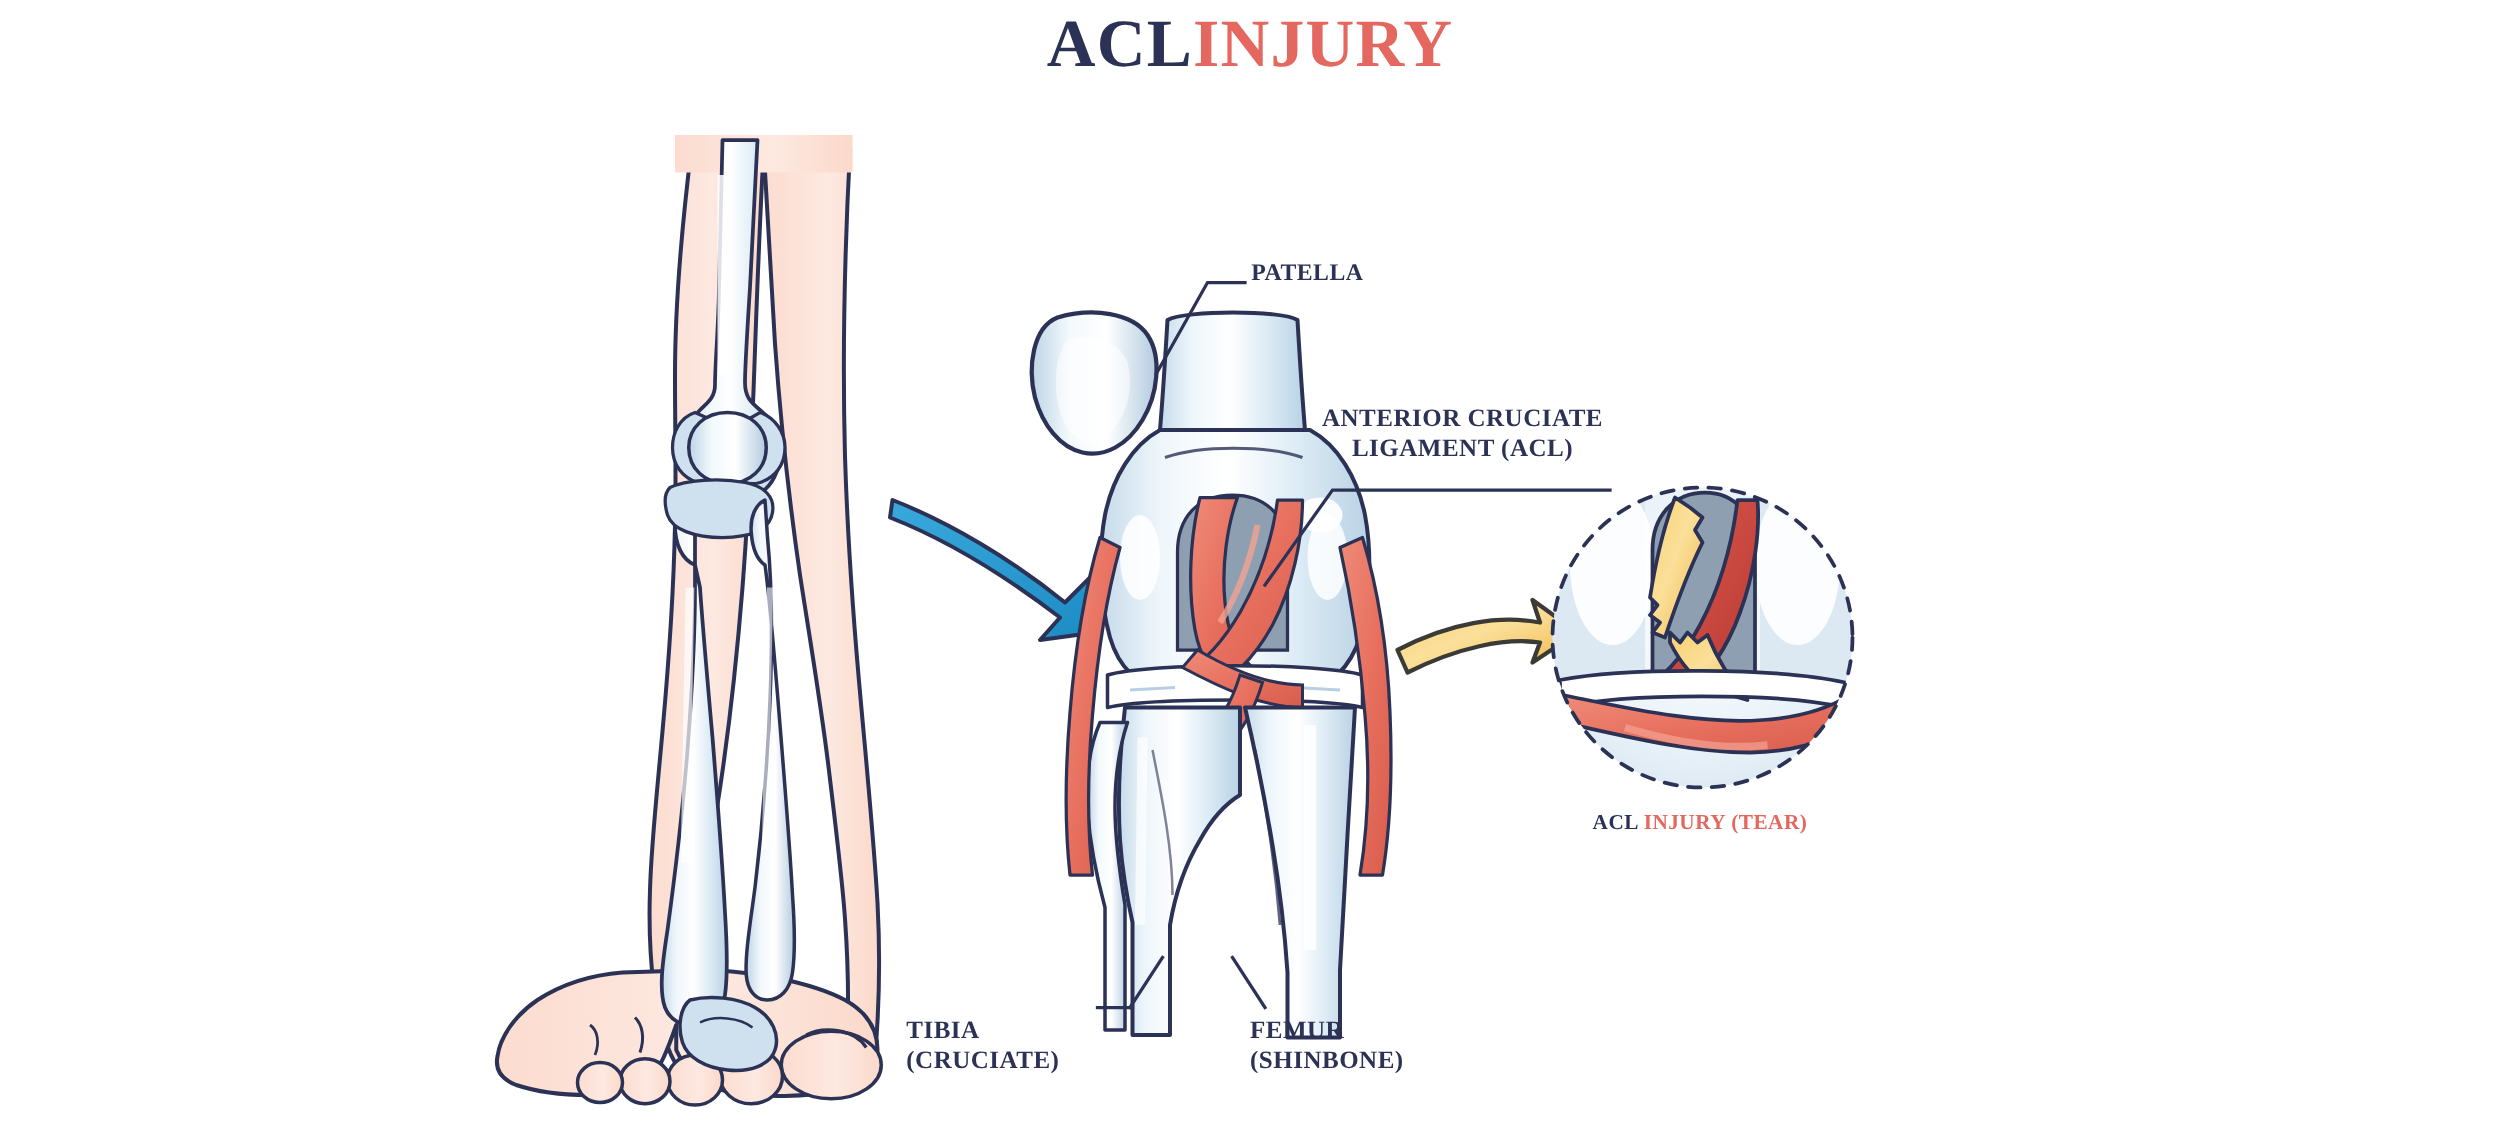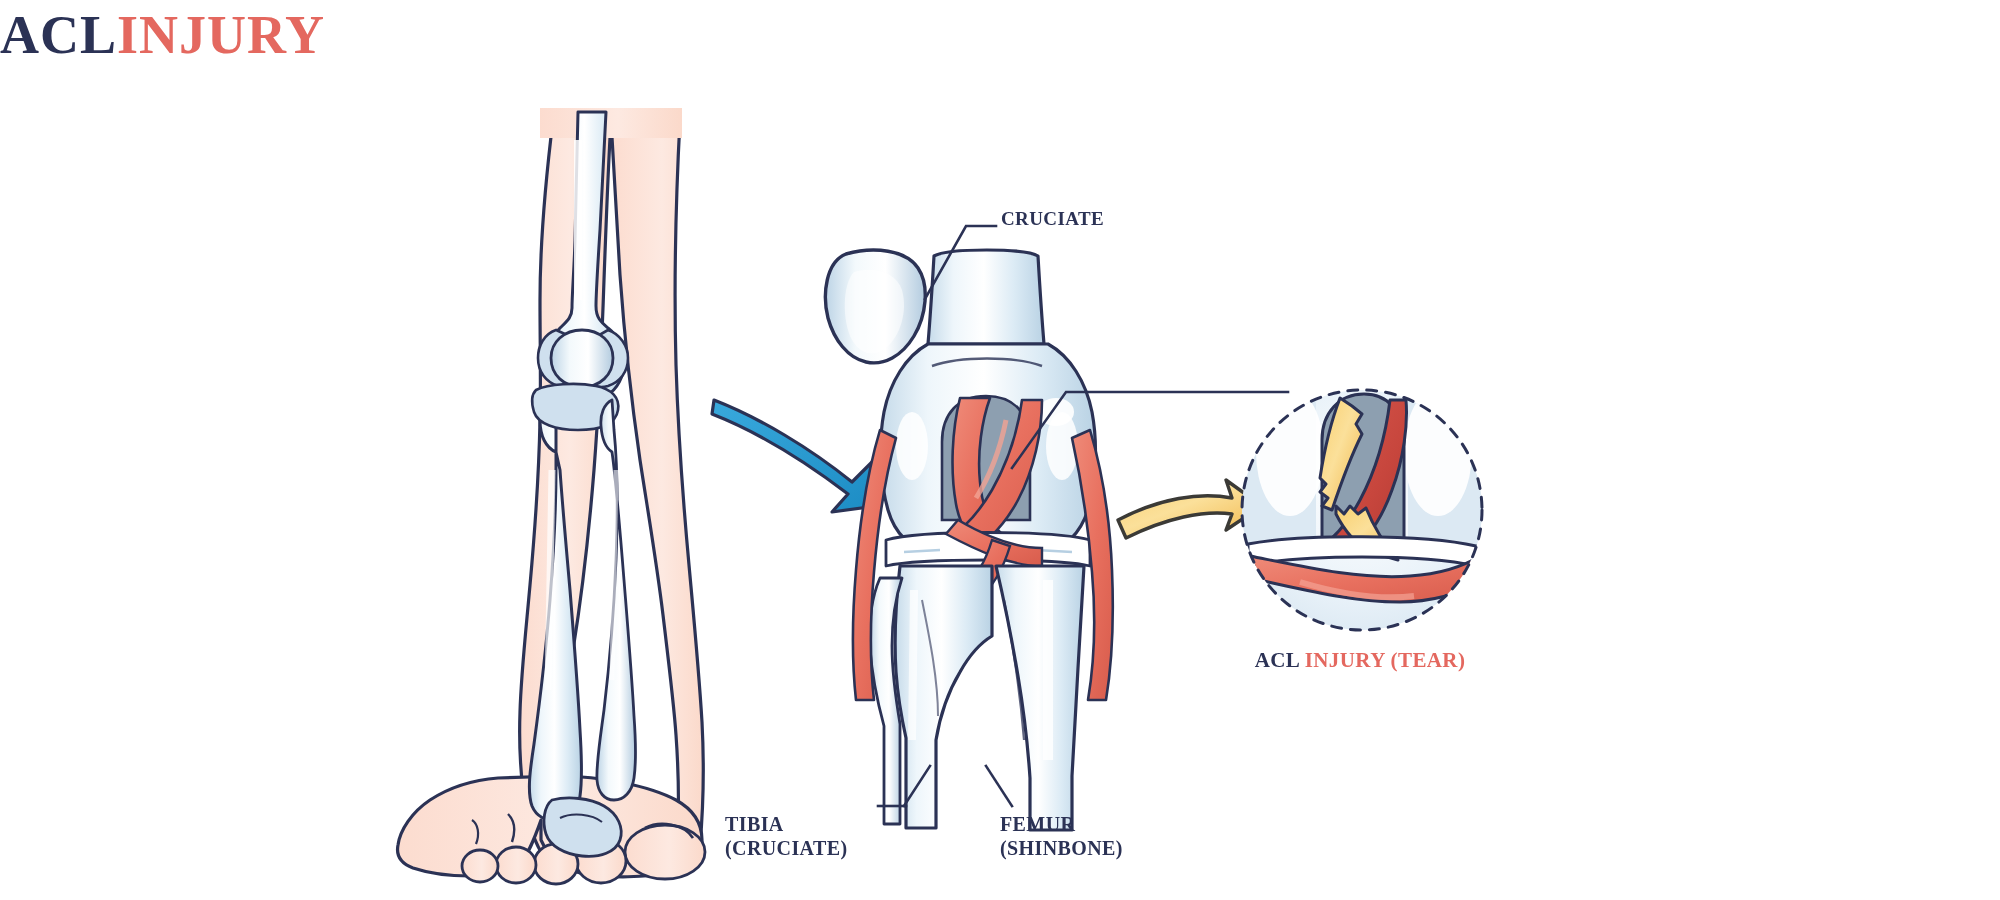--- a/index.html
+++ b/index.html
@@ -26,20 +26,21 @@
     width: 2000px;
     height: 900px;
   }
 
   
   .title-wrap {
     position: absolute;
     left: 0;
     top: 4px;
     width: 2000px;
+    text-align: center;
     pointer-events: none;
   }
   .title-text {
     display: inline-block;
     font-family: "Liberation Serif", "DejaVu Serif", serif;
     font-weight: bold;
     font-size: 54px;
     letter-spacing: 1px;
   }
   .t-navy { color: #2b3255; }
@@ -65,21 +66,21 @@
   #lbl-femur   { left: 1000px; top: 812px; text-align: left; width: 200px; }
 
   #lbl-tear {
     position: absolute;
     left: 1180px;
     top: 648px;
     width: 360px;
     text-align: center;
     font-family: "Liberation Serif", "DejaVu Serif", serif;
     font-weight: bold;
-    font-size: 21px;
+    font-size: 17px;
     letter-spacing: 0.4px;
     pointer-events: none;
   }
   #lbl-tear .t-navy { color: #2b3255; }
   #lbl-tear .t-red  { color: #e4685f; }
 </style>
 </head>
 <body>
 
 <div id="stage">
@@ -442,23 +443,27 @@
     <g fill="none" stroke="#2b3255" stroke-width="2.6" stroke-linecap="square">
       <path d="M1242,398 L1308,398" stroke="none"></path>
     </g>
   </svg>
 
   <div class="title-wrap">
     <span class="title-text t-navy">ACL</span><span class="title-text"> </span><span class="title-text t-red">INJURY</span>
   </div>
 
   <div class="lbl lbl-sm" id="lbl-patella">
-    <span>CRUCIATE</span>
-  </div>
-
+    <span>PATELLA</span>
+  </div>
+
+  <div class="lbl lbl-md" id="lbl-acl">
+    <div>ANTERIOR CRUCIATE</div>
+    <div>LIGAMENT (ACL)</div>
+  </div>
 
   <div class="lbl lbl-md" id="lbl-tibia">
     <div>TIBIA</div>
     <div>(CRUCIATE)</div>
   </div>
 
   <div class="lbl lbl-md" id="lbl-femur">
     <div>FEMUR</div>
     <div>(SHINBONE)</div>
   </div>

